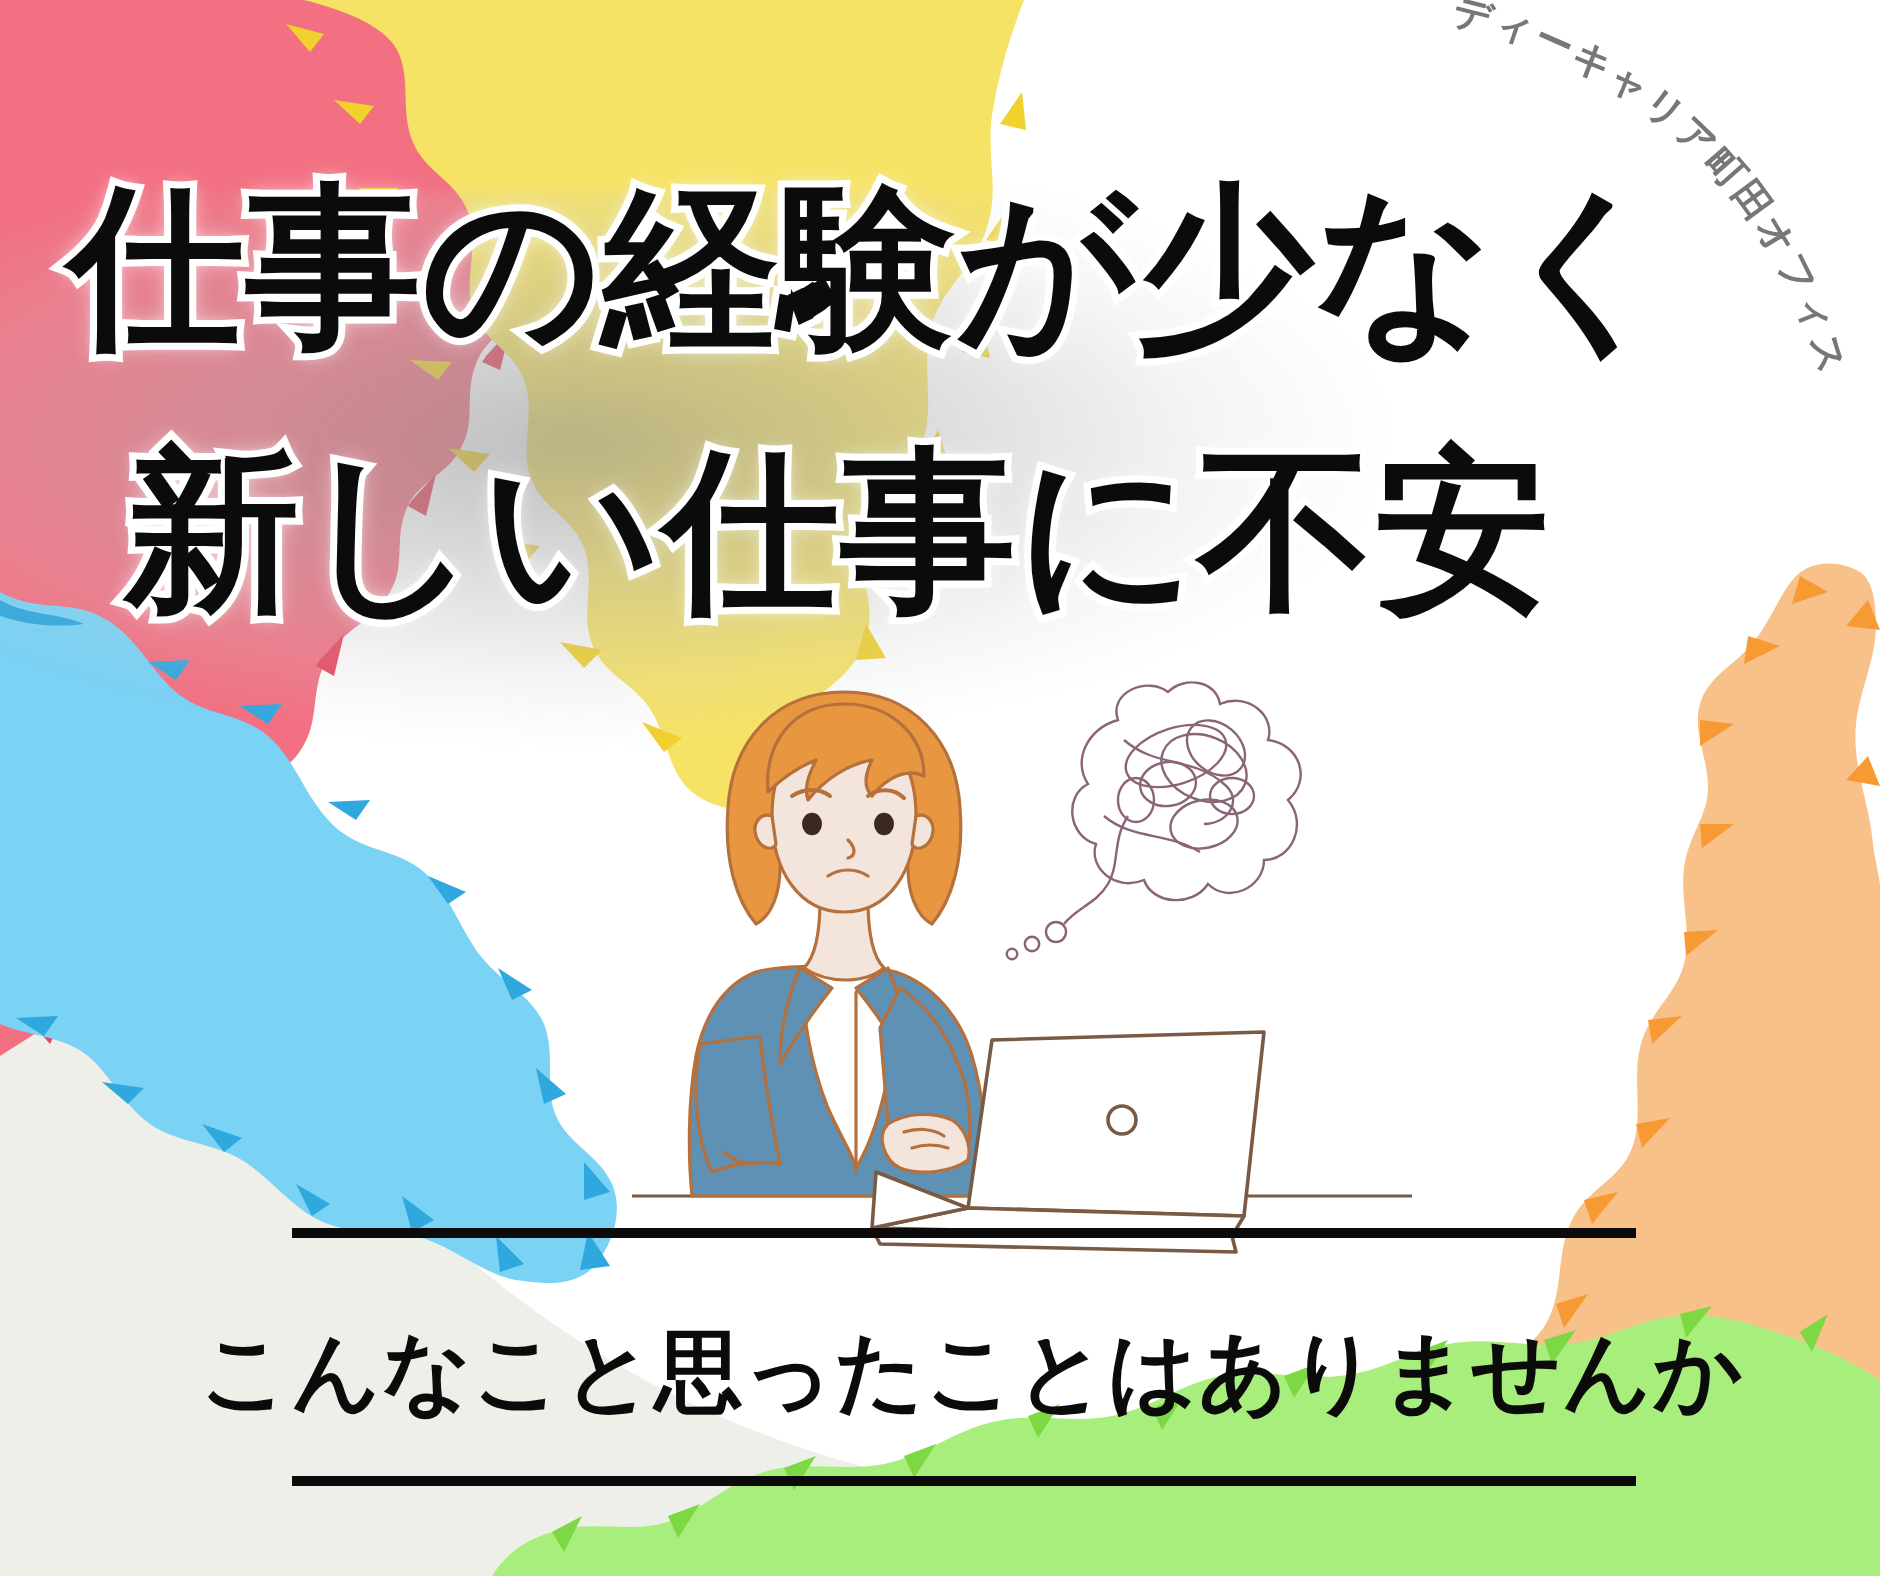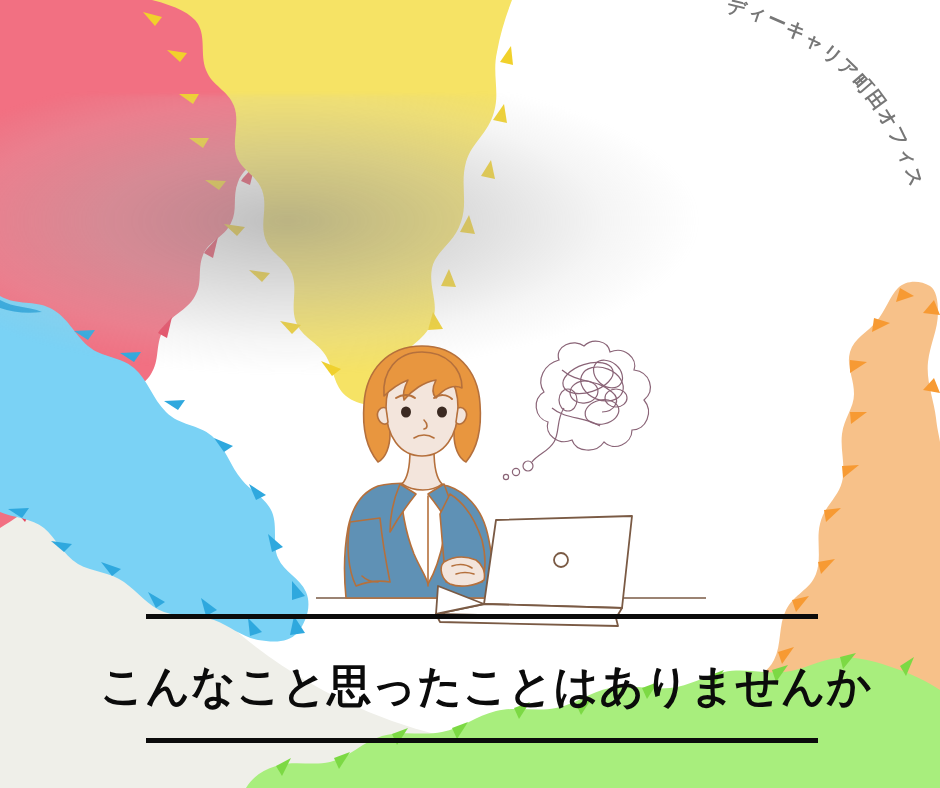--- a/index.html
+++ b/index.html
@@ -309,20 +309,24 @@
       <path fill="#7CD944" d="M642,688 l16,-6 -11,17 -5,-11 z"></path>
       <path fill="#7CD944" d="M708,676 l16,-6 -11,17 -5,-11 z"></path>
       <path fill="#7CD944" d="M772,670 l16,-5 -12,17 -4,-12 z"></path>
       <path fill="#7CD944" d="M840,657 l16,-4 -13,16 -3,-12 z"></path>
       <path fill="#7CD944" d="M900,666 l14,-9 -8,19 -6,-10 z"></path>
     </g>
   </svg>
 
   <div class="layer" id="grey-blob"></div>
 
+  <div class="layer" id="heading">
+    <span class="title-line" id="title-line-1">仕事の経験が少なく</span>
+    <span class="title-line" id="title-line-2">新しい仕事に不安</span>
+  </div>
 
   <div class="layer" id="office-label">
     <svg width="260" height="330" viewBox="0 0 260 330" aria-hidden="true">
       <defs>
         <path id="arc-path" d="M 18,10 A 240,240 0 0 1 212,300" fill="none"></path>
       </defs>
       <text>
         <textPath href="#arc-path" startOffset="2%" id="office-label-textpath">ディーキャリア町田オフィス</textPath>
       </text>
     </svg>

